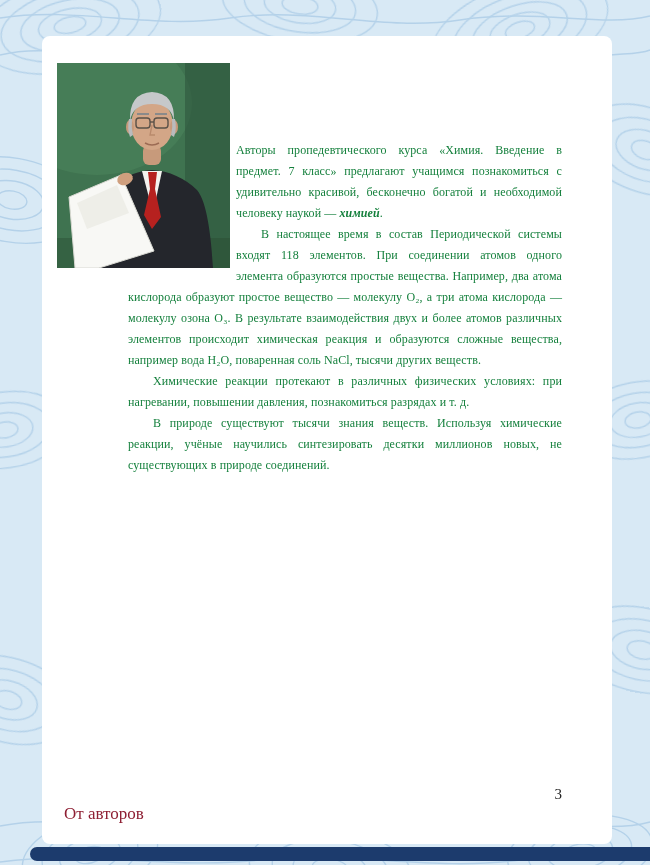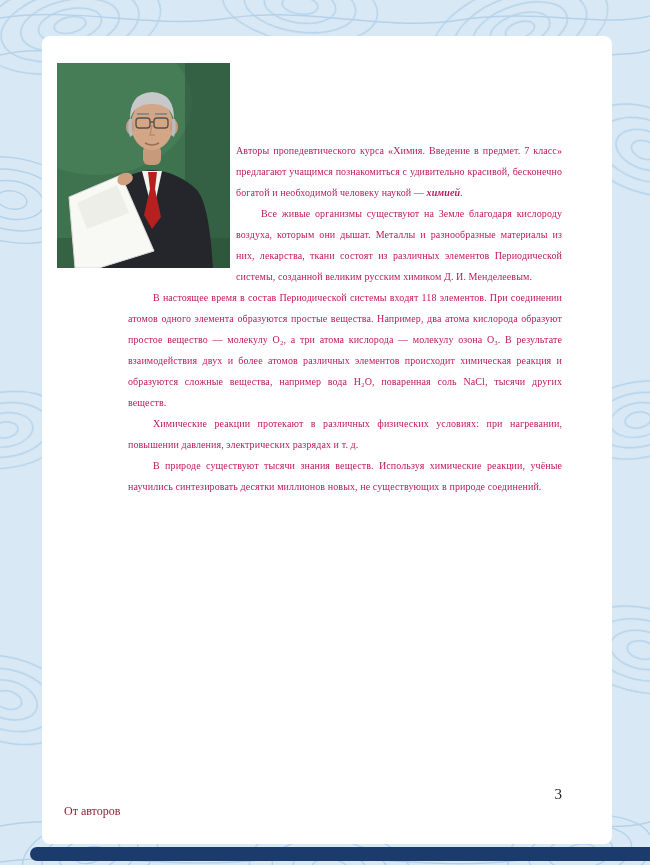--- a/index.html
+++ b/index.html
@@ -14,39 +14,39 @@
     overflow: hidden; background: #d8e9f5;
   }
   .bg { position: absolute; left: 0; top: 0; }
   .sheet {
     position: absolute; left: 42px; top: 36px;
     width: 570px; height: 808px;
     background: #ffffff; border-radius: 8px;
   }
   .text-area {
     position: absolute; left: 86px; top: 104px; width: 434px;
-    font-size: 10px; line-height: 21px; text-align: justify;
-    color: #be185d; letter-spacing: 0.1px;
+    font-size: 12px; line-height: 21px; text-align: justify;
+    color: #15803d; letter-spacing: 0.1px;
   }
   .photo {
     position: absolute; left: -71px; top: -77px;
     width: 173px; height: 205px; overflow: hidden;
   }
   .photo svg { display: block; }
   .float-spacer { float: left; width: 108px; height: 140px; }
   .para { margin: 0; text-indent: 25px; }
   .para.first { text-indent: 0; }
   .em-term { font-weight: bold; font-style: italic; }
   .page-number {
     position: absolute; right: 50px; top: 750px;
     font-size: 15px; color: #222222;
   }
   .footer-label {
     position: absolute; left: 22px; top: 768px;
-    font-size: 12px; color: #8e1f33;
+    font-size: 17px; color: #8e1f33;
   }
   .bottom-bar {
     position: absolute; left: 30px; top: 847px;
     width: 620px; height: 14px;
     background: #1c3b6d; border-radius: 7px 0 0 7px;
   }
 </style>
 </head>
 <body>
 
@@ -167,25 +167,24 @@
           <polygon points="12,134 64,112 97,188 42,205 18,205" fill="#f8f8f5" stroke="#d9d9d2" stroke-width="1"></polygon>
           <polygon points="20,140 60,122 72,150 30,166" fill="#eeeee8"></polygon>
           <ellipse cx="68" cy="116" rx="8" ry="6" fill="#cf9f7e" transform="rotate(-20 68 116)"></ellipse>
         </svg>
       </div>
 
       <div class="float-spacer"></div>
 
       <p class="para first"><span>Авторы пропедевтического курса «Химия. Введение в предмет. 7 класс» предлагают учащимся познакомиться с удивительно красивой, бесконечно богатой и необходимой человеку наукой — </span><span class="em-term">химией</span><span>.</span></p>
 
-      <p class="para">Все живые организмы существуют на Земле благодаря кислороду воздуха, которым они дышат. Металлы и разнообразные материалы из них, лекарства, ткани состоят из различных элементов Периодической системы, созданной великим русским химиком Д. И. Менделеевым.</p>
 
       <p class="para">В настоящее время в состав Периодической системы входят 118 элементов. При соединении атомов одного элемента образуются простые вещества. Например, два атома кислорода образуют простое вещество — молекулу O₂, а три атома кислорода — молекулу озона O₃. В результате взаимодействия двух и более атомов различных элементов происходит химическая реакция и образуются сложные вещества, например вода H₂O, поваренная соль NaCl, тысячи других веществ.</p>
 
-      <p class="para">Химические реакции протекают в различных физических условиях: при нагревании, повышении давления, электрических разрядах и т. д.</p>
+      <p class="para">Химические реакции протекают в различных физических условиях: при нагревании, повышении давления, познакомиться разрядах и т. д.</p>
 
       <p class="para">В природе существуют тысячи знания веществ. Используя химические реакции, учёные научились синтезировать десятки миллионов новых, не существующих в природе соединений.</p>
 
 
     </div>
 
     <div class="page-number">3</div>
 
     <div class="footer-label">От авторов</div>
 

